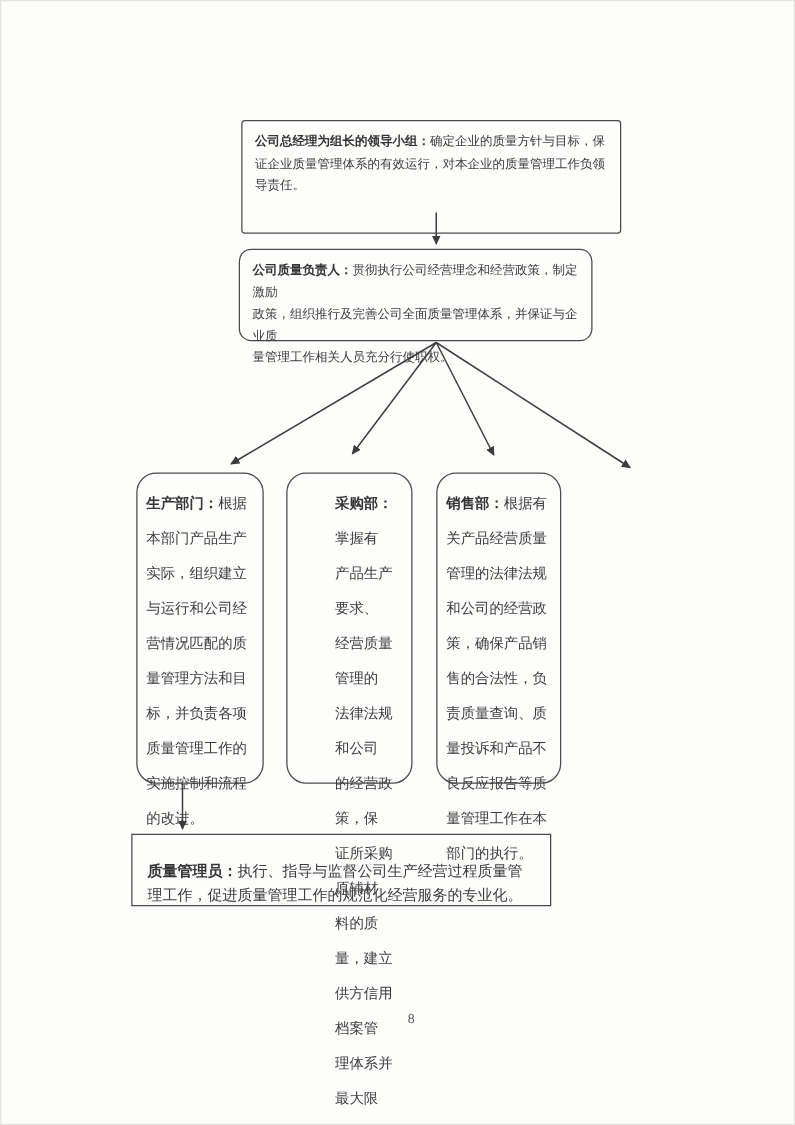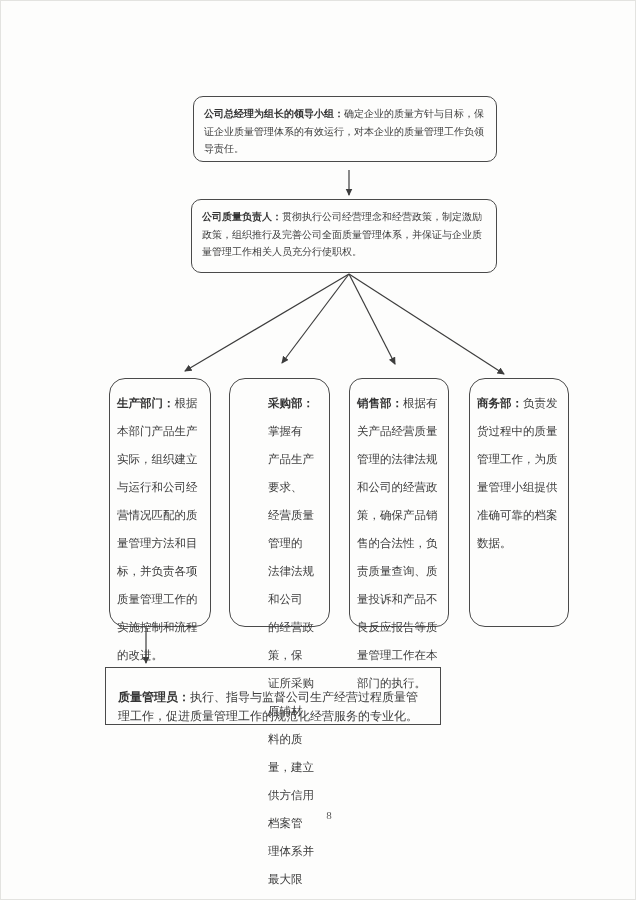--- a/index.html
+++ b/index.html
@@ -18,28 +18,28 @@
     position:absolute;
     border:1px solid #4a4a4a;
     border-radius:12px;
     box-sizing:border-box;
     background:transparent;
   }
   .box p{margin:0;}
   .box .title{font-weight:bold;color:#343434;}
   .box .body-text{white-space:pre-wrap;}
   
-  .top-box{left:192px;top:95px;width:304px;height:66px;padding:8px 10px;font-size:10px;line-height:17.5px;border-radius:10px;}
-  .second-box{left:190px;top:198px;width:306px;height:74px;padding:8px 10px;font-size:10px;line-height:17.5px;border-radius:10px;}
+  .top-box{left:192px;top:95px;width:304px;height:91px;padding:8px 10px;font-size:10px;line-height:17.5px;border-radius:3px;}
+  .second-box{left:190px;top:198px;width:283px;height:74px;padding:8px 10px;font-size:10px;line-height:17.5px;border-radius:10px;}
   .bottom-box{left:104px;top:666px;width:336px;height:58px;padding:20px 12px;font-size:12px;line-height:19px;border-radius:0;}
   
   .dept{top:377px;height:249px;padding:10px 7px;font-size:11.5px;line-height:28px;border-radius:16px;}
   .dept-0{left:108px;width:102px;}
   .dept-1{left:228px;width:101px;padding-left:38px;}
-  .dept-2{left:348px;width:100px;border-radius:13px;}
+  .dept-2{left:348px;width:100px;}
   .dept-3{left:468px;width:100px;}
   .arrows{position:absolute;left:0;top:0;width:636px;height:900px;pointer-events:none;}
   .page-number{
     position:absolute;left:300px;top:808px;width:56px;
     text-align:center;font-size:11px;color:#5a5a5a;
     font-family:"Liberation Serif","DejaVu Serif",serif;
   }
 </style>
 </head>
 <body>
@@ -118,30 +118,20 @@
 策，确保产品销
 售的合法性，负
 责质量查询、质
 量投诉和产品不
 良反应报告等质
 量管理工作在本
 部门的执行。</span>
     </p>
   </div>
 
-  <div class="box dept dept-3">
-    <p>
-      <span class="title">商务部：</span><span class="body-text">负责发
-货过程中的质量
-管理工作，为质
-量管理小组提供
-准确可靠的档案
-数据。</span>
-    </p>
-  </div>
 
   <div class="box bottom-box">
     <p>
       <span class="title">质量管理员：</span><span class="body-text">执行、指导与监督公司生产经营过程质量管
 理工作，促进质量管理工作的规范化经营服务的专业化。</span>
     </p>
   </div>
 
   <div class="page-number">8</div>
 

